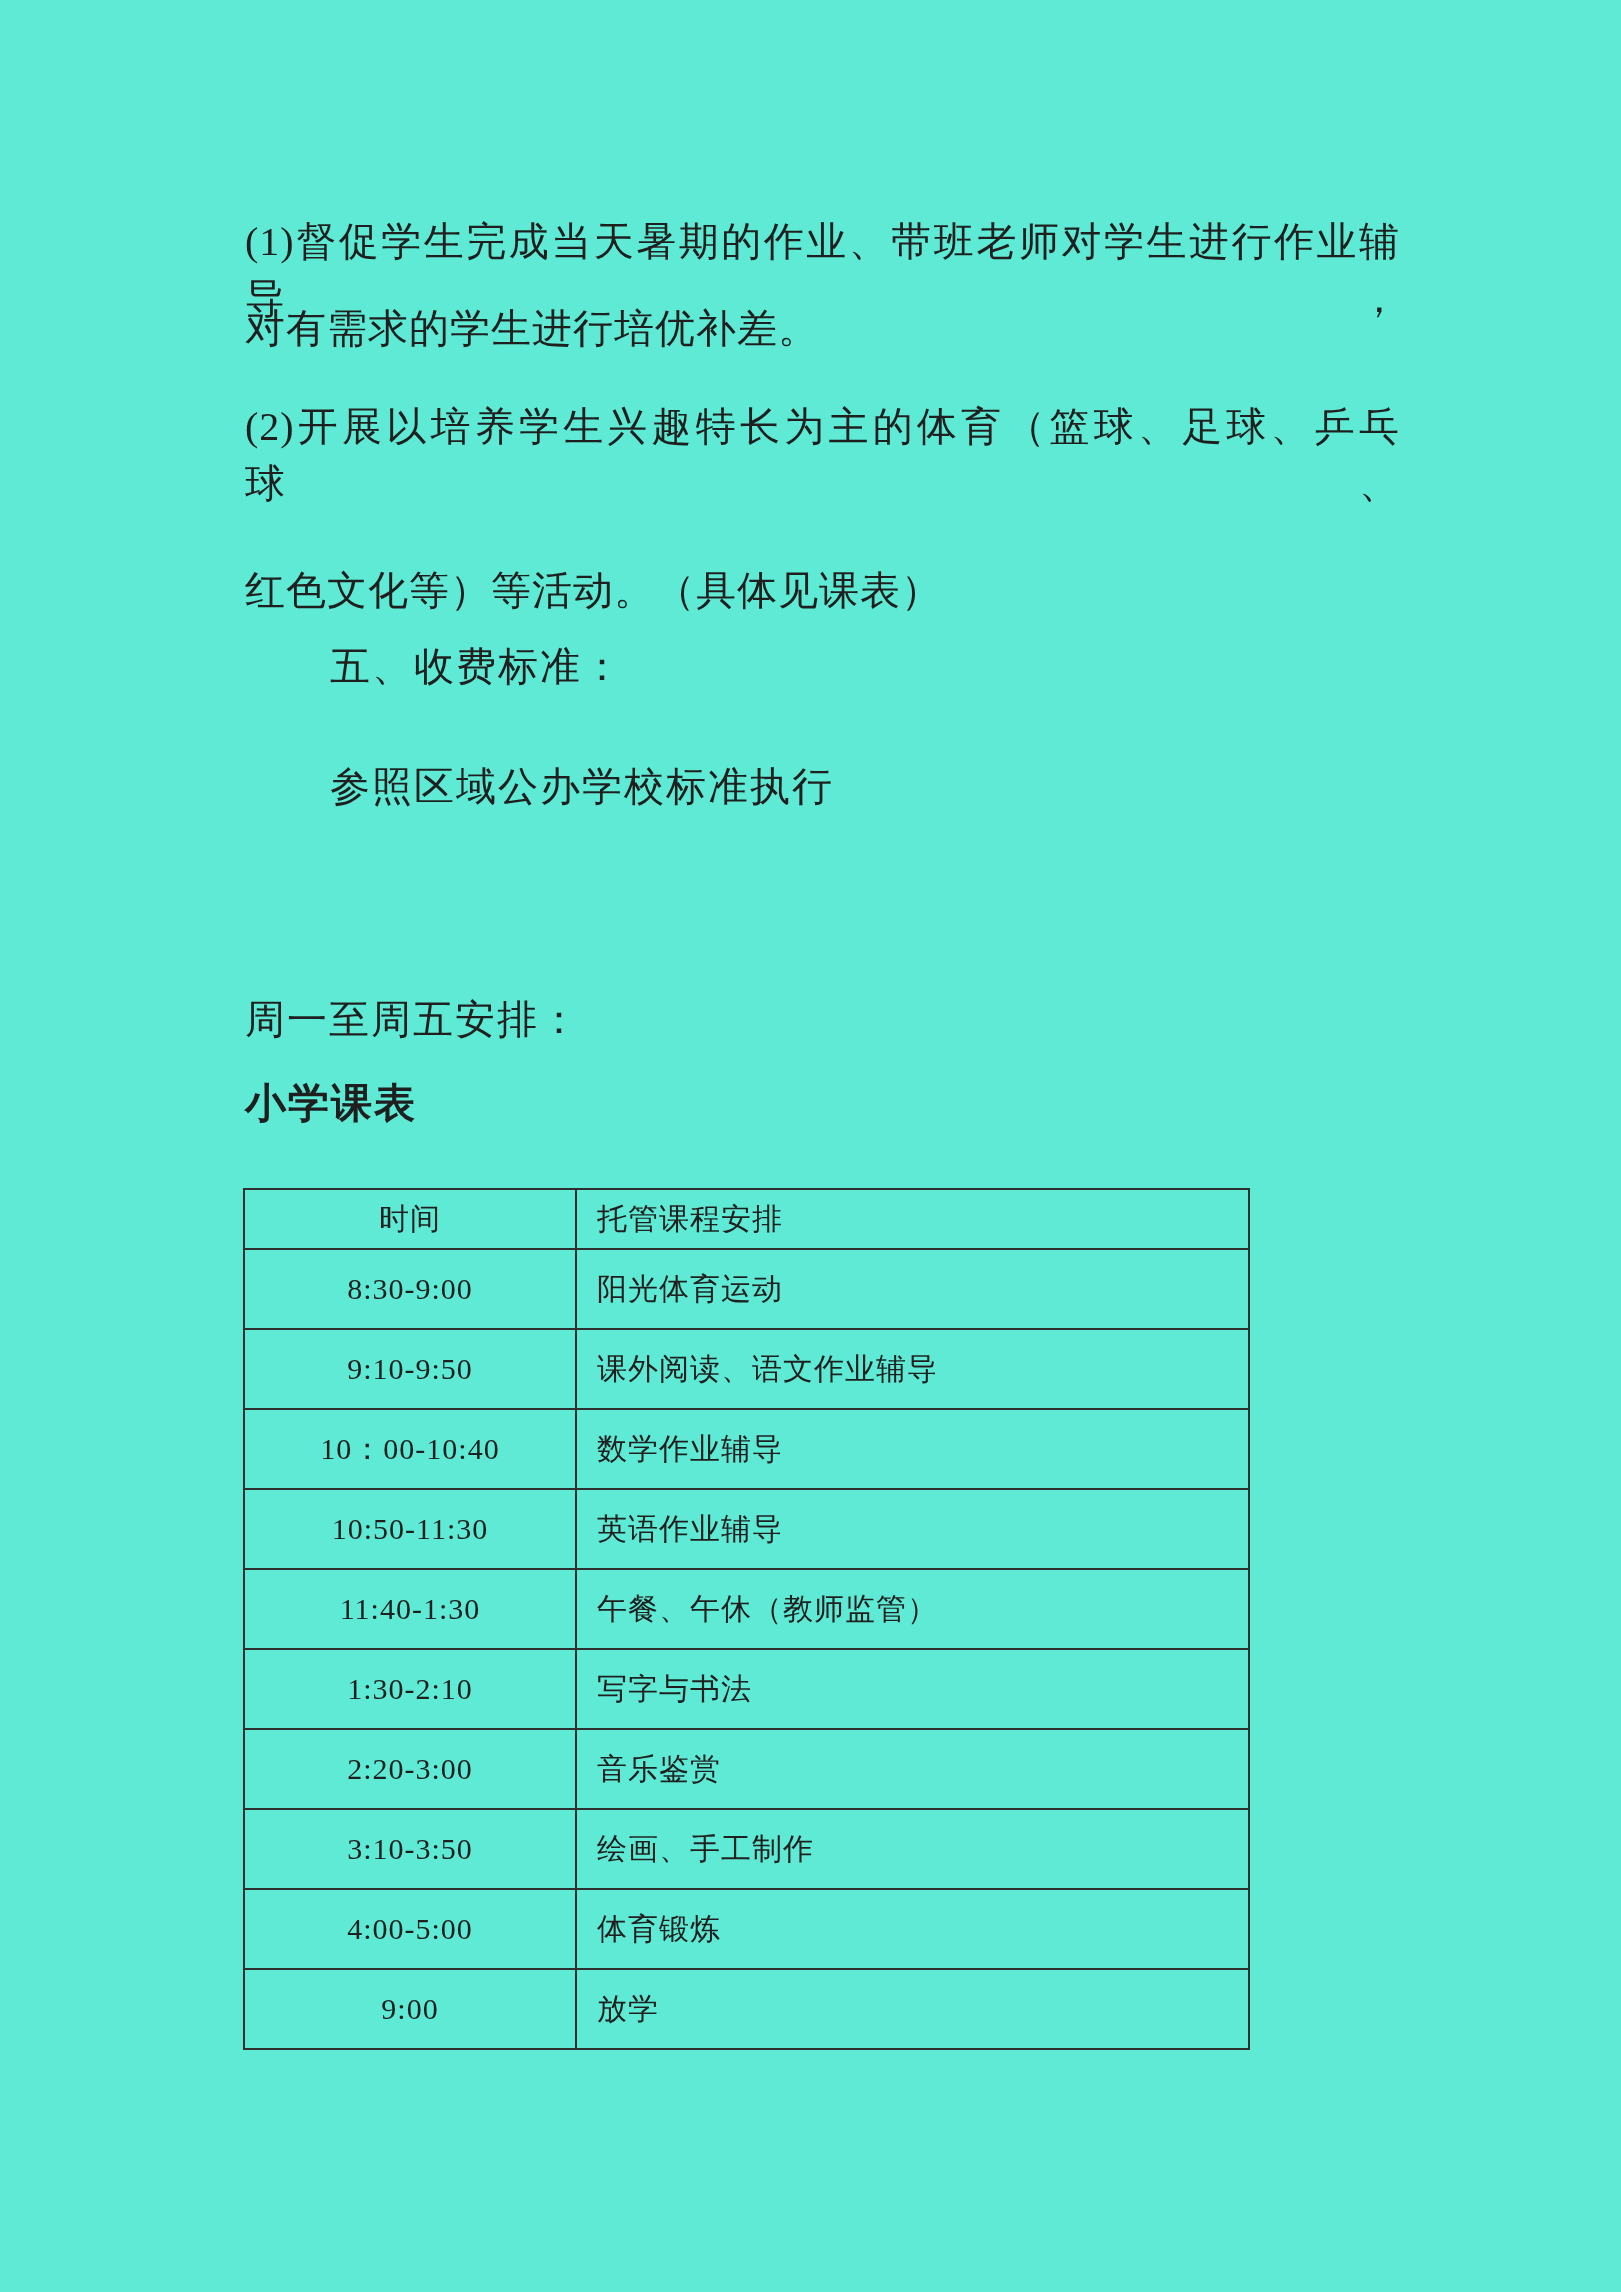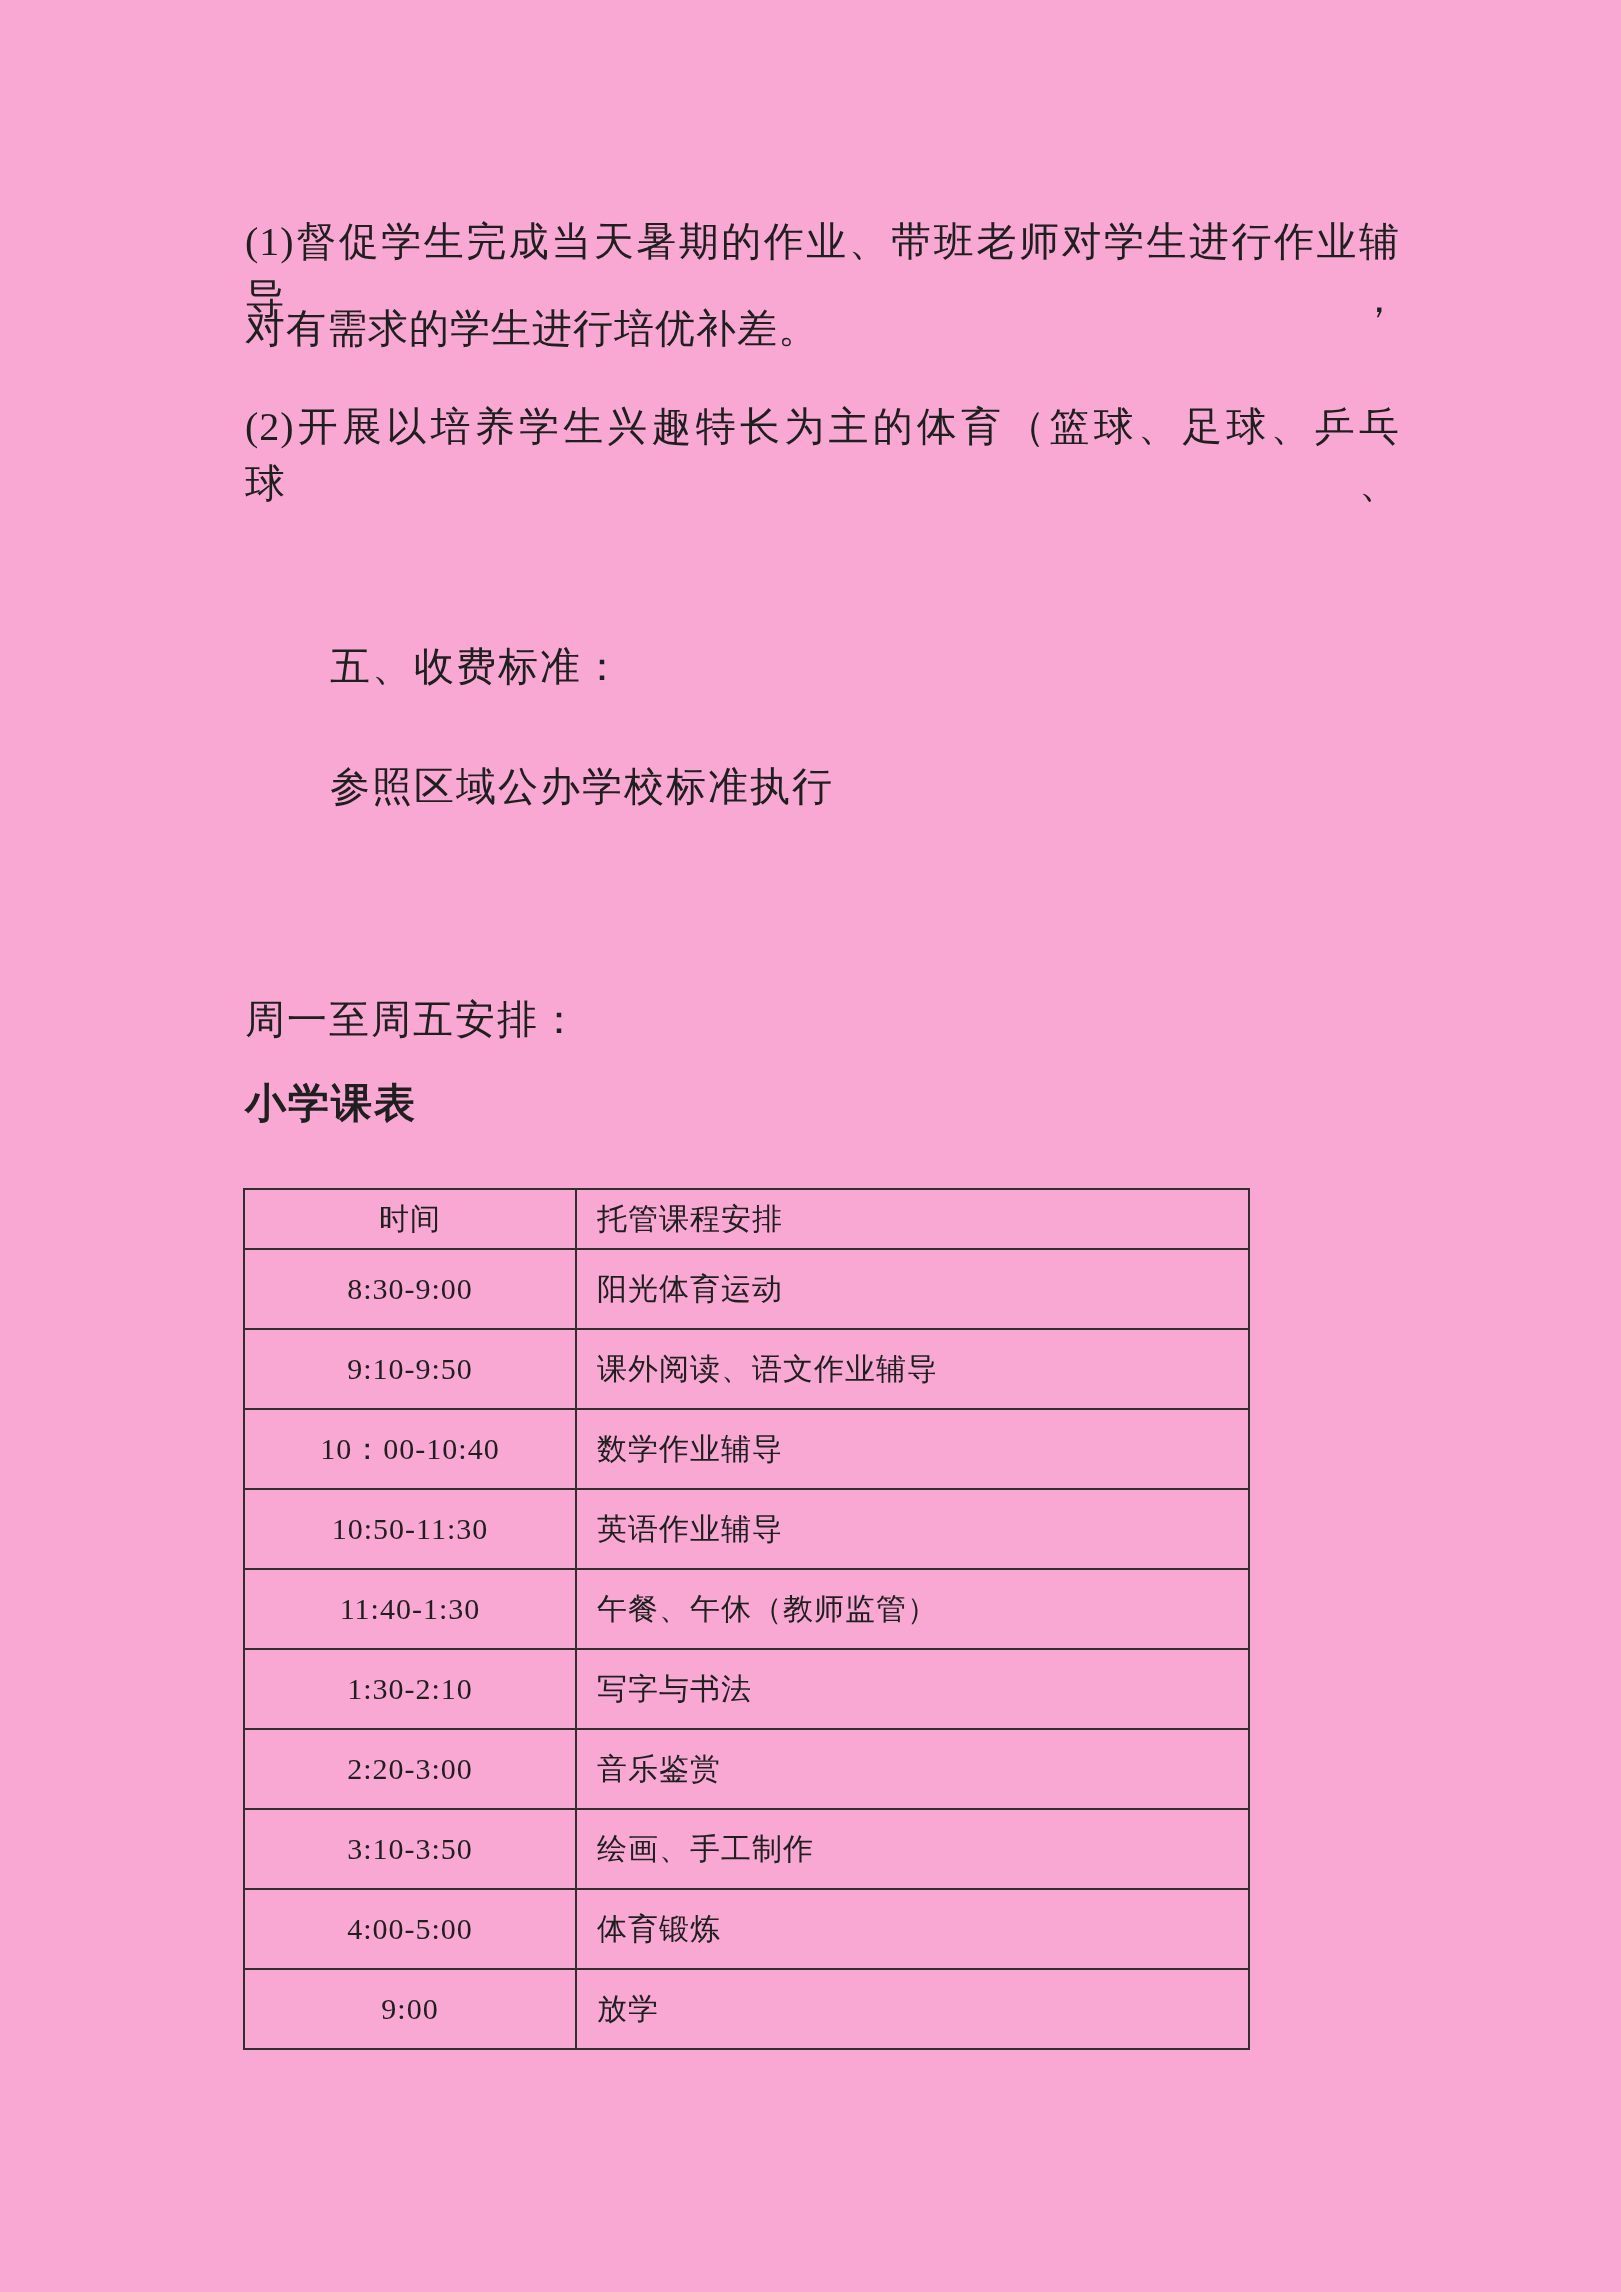--- a/index.html
+++ b/index.html
@@ -4,21 +4,21 @@
 <style>
   html, body {
     margin: 0;
     padding: 0;
     background: #ffffff;
   }
   .page {
     position: relative;
     width: 1621px;
     height: 2293px;
-    background: #f9a8d4;
+    background: #5eead4;
     font-family: "Liberation Serif", "DejaVu Serif", serif;
     color: #1f1f1f;
     overflow: hidden;
   }
   .bodyline {
     position: absolute;
     left: 245px;
     width: 1155px;
     font-size: 40px;
     line-height: 57px;
@@ -87,20 +87,21 @@
   }
 </style>
 </head>
 <body>
 
 <div class="page">
 
   <div class="bodyline just" style="top:213px">(1)督促学生完成当天暑期的作业、带班老师对学生进行作业辅导，</div>
   <div class="bodyline" style="top:300px">对有需求的学生进行培优补差。</div>
   <div class="bodyline just" style="top:398px">(2)开展以培养学生兴趣特长为主的体育（篮球、足球、乒乓球、</div>
+  <div class="bodyline" style="top:562px">红色文化等）等活动。（具体见课表）</div>
 
   <div class="sectionline" style="top:638px">五、收费标准：</div>
   <div class="sectionline" style="top:758px">参照区域公办学校标准执行</div>
 
   <div class="introline" style="top:991px">周一至周五安排：</div>
   <div class="tabletitle" style="top:1075px">小学课表</div>
 
   <table class="schedule">
     <colgroup>
       <col class="col-time">

